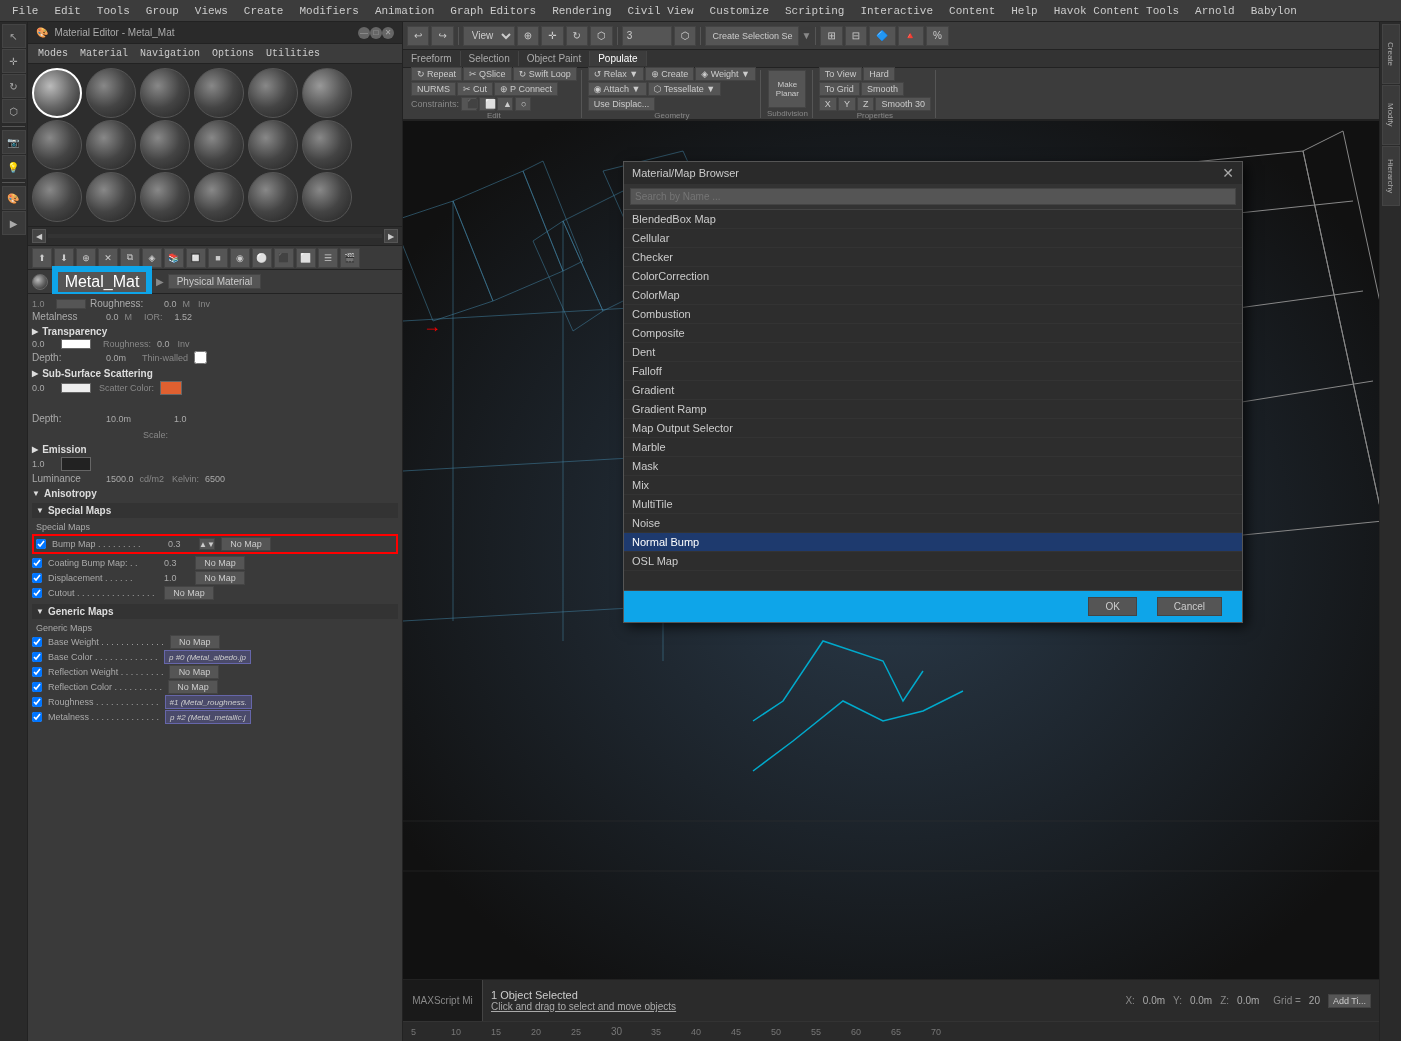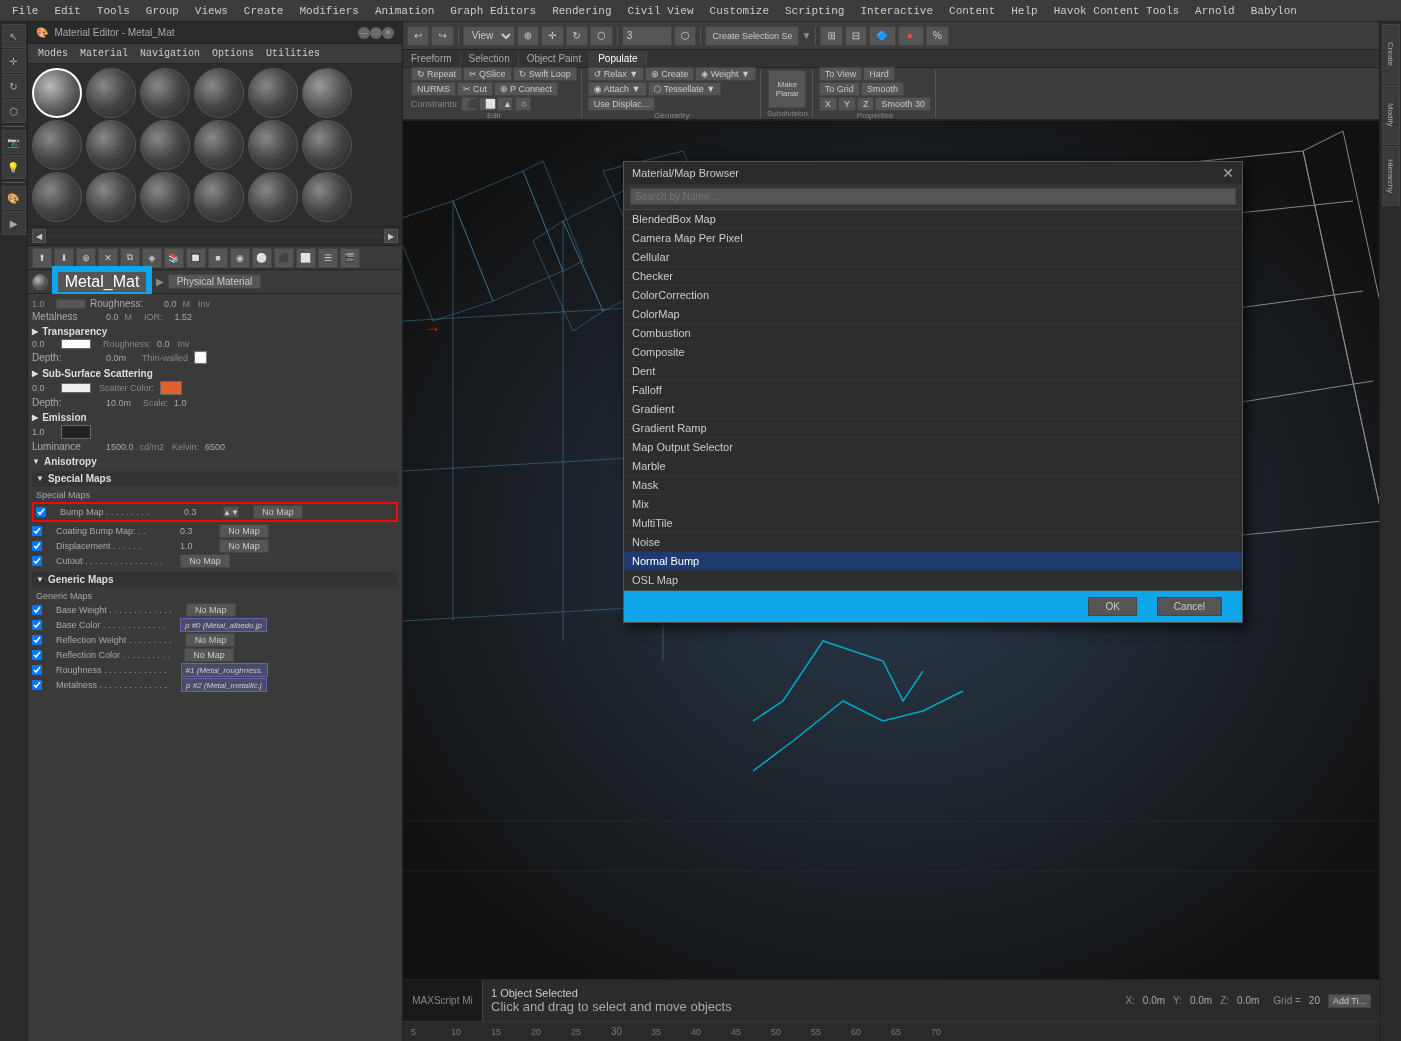--- a/index.html
+++ b/index.html
@@ -36,21 +36,21 @@
     .mat-type-btn { background: #555; border: 1px solid #444; color: #ccc; padding: 1px 8px; font-size: 10px; cursor: pointer; }
 
     
     .mat-props { flex: 1; overflow-y: auto; background: #3a3a3a; padding: 4px; }
     .prop-row { display: flex; align-items: center; margin-bottom: 2px; gap: 4px; }
     .prop-label { color: #aaa; font-size: 10px; min-width: 70px; }
     .section-header { color: #ddd; font-size: 10px; font-weight: bold; margin: 4px 0 2px 0; cursor: pointer; display: flex; align-items: center; gap: 4px; }
     .section-triangle { font-size: 8px; }
 
     
-    .map-row { display: flex; align-items: center; margin-bottom: 1px; font-size: 9px; gap: 14px; }
+    .map-row { display: flex; align-items: center; margin-bottom: 1px; font-size: 9px; gap: 6px; }
     .map-checkbox { width: 10px; height: 10px; }
     .map-label { color: #aaa; min-width: 110px; font-size: 9px; }
     .map-value { color: #aaa; min-width: 25px; font-size: 9px; }
     .map-btn { background: #555; border: 1px solid #444; color: #ccc; padding: 0 4px; font-size: 9px; cursor: pointer; height: 14px; min-width: 50px; }
     .map-btn-active { background: #4a4a6a; border: 1px solid #6666aa; font-style: italic; }
 
     
     .top-toolbar { background: #3c3c3c; height: 28px; display: flex; align-items: center; padding: 0 4px; gap: 2px; border-bottom: 1px solid #222; }
     .toolbar-btn { background: #555; border: 1px solid #444; color: #ccc; padding: 1px 6px; font-size: 10px; cursor: pointer; height: 20px; }
     .toolbar-separator { width: 1px; height: 18px; background: #555; margin: 0 2px; }
@@ -242,21 +242,21 @@
         </div>
         <div class="prop-row">
           <span style="color:#aaa;font-size:9px;min-width:25px;">0.0</span>
           <div style="width:30px;height:10px;background:#eee;border:1px solid #666;"></div>
           <span style="color:#888;font-size:9px;margin-left:4px;">Scatter Color:</span>
           <div style="width:22px;height:14px;background:#e06030;border:1px solid #666;margin-left:2px;"></div>
         </div>
         <div class="prop-row">
           <span class="prop-label">Depth:</span>
           <span style="color:#aaa;font-size:9px;">10.0m</span>
-          <span style="color:#888;font-size:9px;margin-left:8px;">Scale:</span>
+          <span style="color:#888;font-size:9px;margin-left:8px;margin-top:33px;">Scale:</span>
           <span style="color:#aaa;font-size:9px;margin-left:2px;">1.0</span>
         </div>
 
         <div class="section-header">
           <span class="section-triangle">▶</span>
           <span>Emission</span>
         </div>
         <div class="prop-row">
           <span style="color:#aaa;font-size:9px;min-width:25px;">1.0</span>
           <div style="width:30px;height:14px;background:#222;border:1px solid #666;"></div>
@@ -517,21 +517,20 @@
           <div class="dialog" style="pointer-events:all;">
             <div class="dialog-titlebar">
               <span class="dialog-title">Material/Map Browser</span>
               <span class="dialog-close">✕</span>
             </div>
             <div class="dialog-search">
               <input class="dialog-search-input" placeholder="Search by Name ..." style="">
             </div>
             <div class="dialog-list">
               <div class="dialog-list-item">BlendedBox Map</div>
-              <div class="dialog-list-item">Camera Map Per Pixel</div>
               <div class="dialog-list-item">Cellular</div>
               <div class="dialog-list-item">Checker</div>
               <div class="dialog-list-item">ColorCorrection</div>
               <div class="dialog-list-item">ColorMap</div>
               <div class="dialog-list-item">Combustion</div>
               <div class="dialog-list-item">Composite</div>
               <div class="dialog-list-item">Dent</div>
               <div class="dialog-list-item">Falloff</div>
               <div class="dialog-list-item">Gradient</div>
               <div class="dialog-list-item">Gradient Ramp</div>
@@ -550,21 +549,21 @@
               <button class="dialog-btn">Cancel</button>
             </div>
           </div>
         </div>
       </div>
 
       <div style="height:42px;background:#2b2b2b;border-top:1px solid #222;display:flex;align-items:center;flex-shrink:0;">
         <div style="width:80px;background:#1a1a1a;height:100%;display:flex;align-items:center;justify-content:center;border-right:1px solid #444;font-size:10px;color:#888;">MAXScript Mi</div>
         <div style="flex:1;padding:0 8px;">
           <div style="color:#ccc;font-size:11px;">1 Object Selected</div>
-          <div style="color:#aaa;font-size:13px;">Click and drag to select and move objects</div>
+          <div style="color:#aaa;font-size:10px;text-decoration:underline;">Click and drag to select and move objects</div>
         </div>
         <div style="padding:0 8px;display:flex;gap:8px;align-items:center;">
           <span style="color:#888;font-size:10px;">X:</span>
           <span style="color:#aaa;font-size:10px;">0.0m</span>
           <span style="color:#888;font-size:10px;">Y:</span>
           <span style="color:#aaa;font-size:10px;">0.0m</span>
           <span style="color:#888;font-size:10px;">Z:</span>
           <span style="color:#aaa;font-size:10px;">0.0m</span>
           <span style="color:#888;font-size:10px;margin-left:6px;">Grid =</span>
           <span style="color:#aaa;font-size:10px;">20</span>

